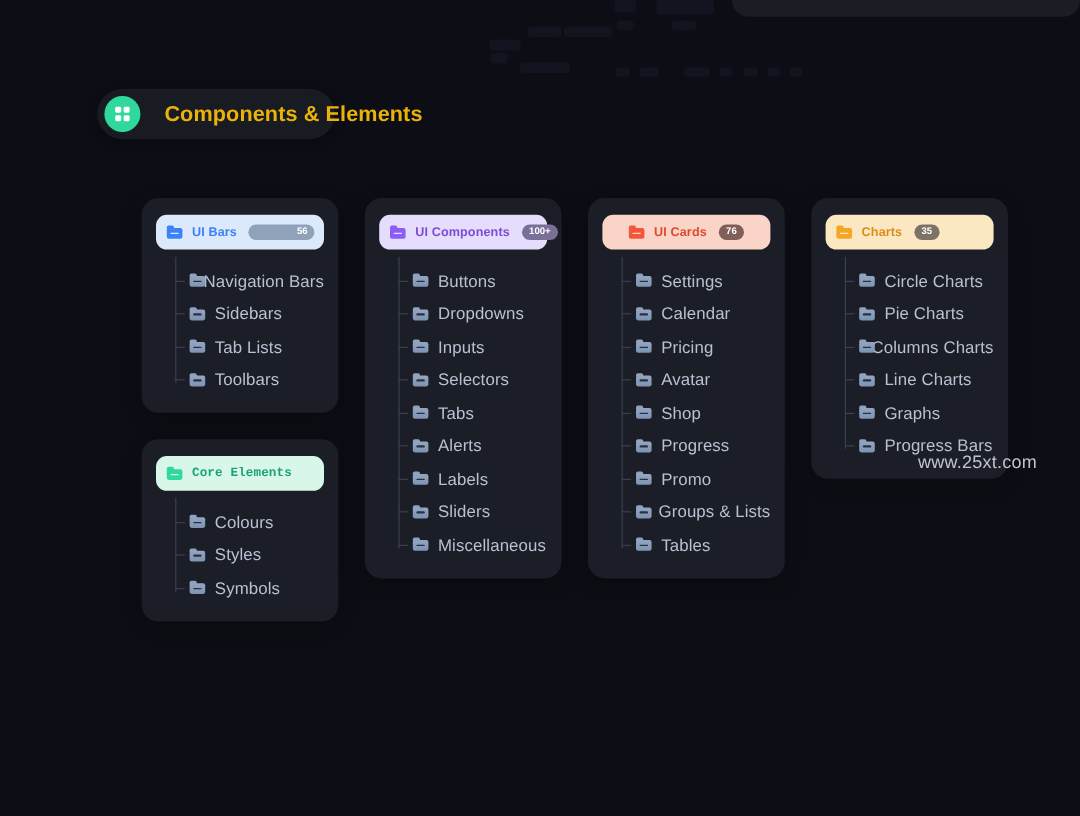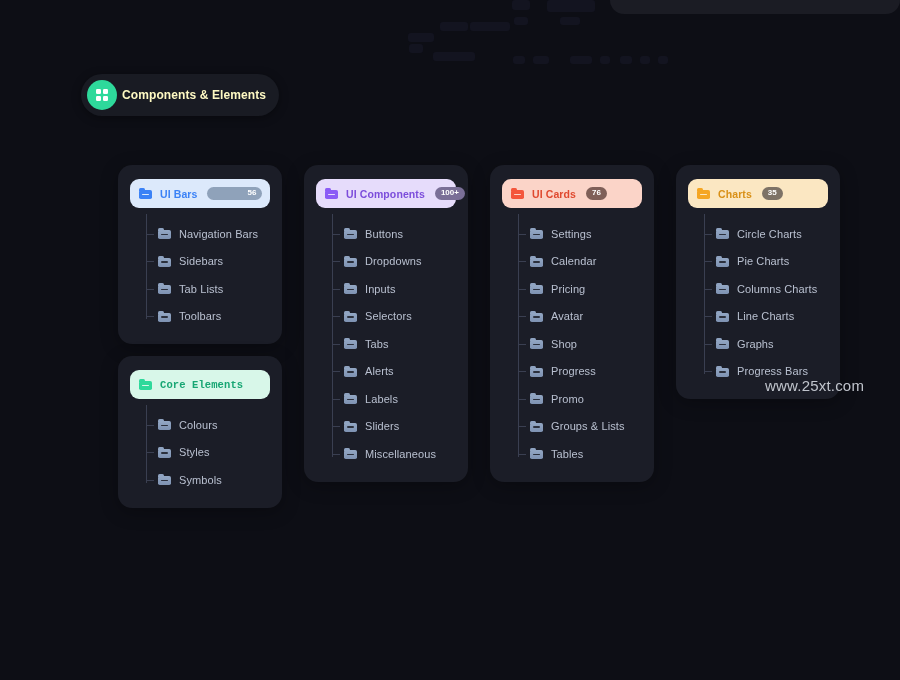--- a/index.html
+++ b/index.html
@@ -33,27 +33,27 @@
   .header-badge {
     width:30px; height:30px; border-radius:50%;
     background:#2ed99b;
     display:flex; align-items:center; justify-content:center;
     flex:0 0 auto;
   }
   .grid-icon { display:grid; grid-template-columns:repeat(2,5px);
     grid-template-rows:repeat(2,5px); gap:2.5px; }
   .grid-icon i { display:block; width:5px; height:5px; background:#ffffff; border-radius:1.2px; }
   .header-title {
-    color:#fef9c3; font-size:12px; font-weight:bold;
-    margin-left:5px; letter-spacing:.1px; white-space:nowrap;
+    color:#eab308; font-size:18px; font-weight:bold;
+    margin-left:20px; letter-spacing:.1px; white-space:nowrap;
   }
 
   
   .board { position:absolute; left:118px; top:165px; display:flex; gap:22px; align-items:flex-start; }
-  .column { display:flex; flex-direction:column; gap:12px; }
+  .column { display:flex; flex-direction:column; gap:22px; }
 
   .card {
     background:#1b1d27;
     border-radius:14px;
     padding:14px 12px 14px 12px;
     box-shadow:0 4px 18px rgba(0,0,0,.28);
   }
   .card.w164 { width:164px; }
 
   
@@ -78,21 +78,21 @@
     width:1px; background:#3a3f51;
   }
   .child {
     position:relative; display:flex; align-items:center; gap:8px;
     height:27.5px; padding-left:12px;
   }
   .child::before {
     content:""; position:absolute; left:0; top:13.5px;
     width:8px; height:1px; background:#3a3f51;
   }
-  .child-label { color:#b9c0d0; font-size:11px; white-space:nowrap; letter-spacing:.1px; }
+  .child-label { color:#b9c0d0; font-size:14px; white-space:nowrap; letter-spacing:.1px; }
 
   
   .folder { width:13px; height:11px; position:relative; display:block; }
   .folder .tab {
     position:absolute; left:0; top:0; width:6px; height:3px;
     border-radius:1.5px 1.5px 0 0;
   }
   .folder .body {
     position:absolute; left:0; top:2.2px; width:13px; height:8.8px;
     border-radius:1.8px;
@@ -311,21 +311,21 @@
               <span class="body"></span>
               <span class="slit"></span>
             </span>
             <span class="child-label">Miscellaneous</span>
           </div>
         </div>
       </div>
     </div>
     <div class="column">
       <div class="card w164">
-        <div class="group-head" style="background: rgb(251, 212, 200);">
+        <div class="group-head" style="background: rgb(251, 212, 200); justify-content: center;">
           <span class="folder">
             <span class="tab" style="background: rgb(244, 86, 60);"></span>
             <span class="body" style="background: rgb(244, 86, 60);"></span>
             <span class="slit" style="background: rgb(251, 212, 200);"></span>
           </span>
           <span class="group-title" style="color: rgb(224, 73, 47);">UI Cards</span>
           <span class="count-badge" style="background: rgb(127, 95, 88);">76</span>
         </div>
         <div class="tree">
           <div class="child">

